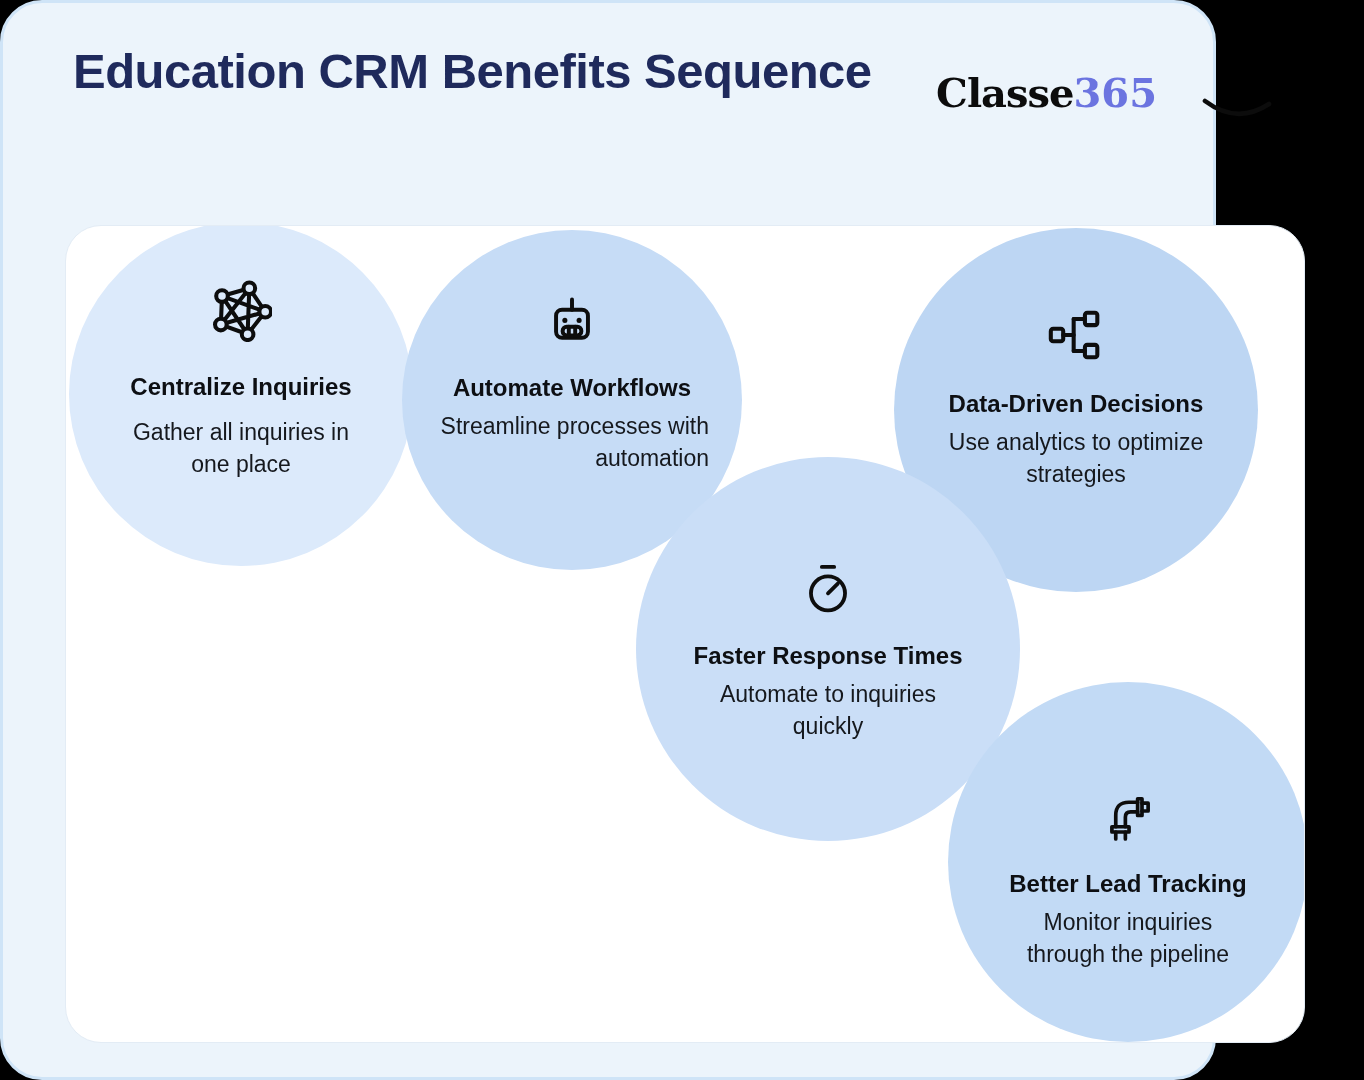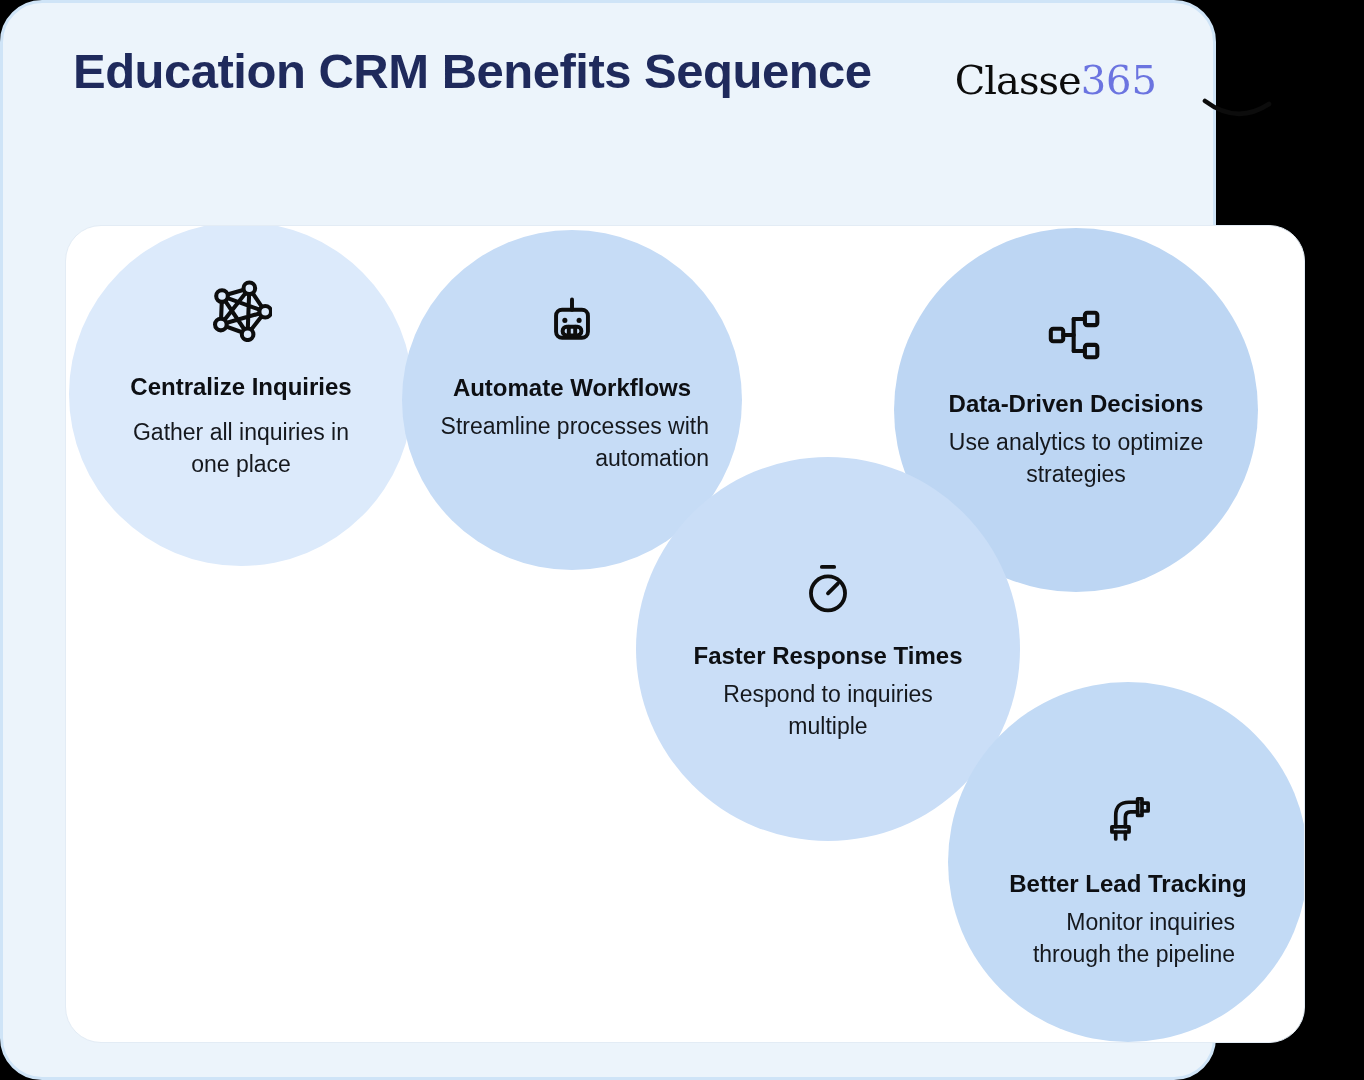--- a/index.html
+++ b/index.html
@@ -17,23 +17,23 @@
     background:var(--page_bg);
     border:3px solid var(--page_border);
     border-radius:42px;
   }
   .page-title{
     position:absolute;left:70px;top:40px;max-width:830px;
     font-size:49px;font-weight:800;letter-spacing:-0.5px;
     line-height:1.18;color:var(--heading);
   }
   .logo{
-    position:absolute;right:56px;top:54px;
+    position:absolute;right:56px;top:66px;
     font-family:"DejaVu Serif", serif;
-    font-weight:400;font-size:40px;letter-spacing:-1px;
+    font-weight:700;font-size:40px;letter-spacing:-1px;
     color:var(--logo_black);white-space:nowrap;
   }
   .logo .accent{color:var(--logo_accent);letter-spacing:0;}
   .logo-smile{
     position:absolute;left:1199px;top:94px;width:70px;height:30px;
   }
   .panel{
     position:absolute;left:62px;top:222px;width:1240px;height:818px;
     background:var(--panel_bg);
     border:1px solid var(--panel_border);
@@ -61,21 +61,21 @@
   .b3 .inner{transform:translateY(-13px);}
   .b3 .b-desc{max-width:314px;}
   .b4{left:570px;top:231px; width:384px;height:384px;background:var(--bubble_4);}
   .b4 .inner{transform:translateY(2px);}
   .b4 .b-desc{max-width:268px;}
   .b5{left:88px; top:314px; width:504px;height:504px;background:var(--bubble_5);}
   .b5 .inner{transform:translateY(48px);}
   .b5 .b-title{font-size:26px;}
   .b5 .b-desc{font-size:24.5px;max-width:340px;}
   .b6{left:882px;top:456px; width:360px;height:360px;background:var(--bubble_6);}
-  .b6 .inner{transform:translateY(18px);text-align:right;}
+  .b6 .inner{transform:translateY(18px);}
   .b6 .b-desc{max-width:214px;}
   .inner{display:flex;flex-direction:column;align-items:center;}
   .ic{stroke:#0d0d0d;stroke-width:2.1;fill:none;stroke-linecap:round;stroke-linejoin:round;}
 </style>
 </head>
 <body>
 
 <div class="page">
 
   <div class="page-title">Education CRM Benefits Sequence</div>
@@ -144,21 +144,21 @@
     <div class="bubble b4">
       <div class="inner">
         <span class="icon">
           <svg width="58" height="58" viewBox="0 0 32 32" class="ic">
             <line x1="12.6" y1="3.8" x2="19.4" y2="3.8"></line>
             <circle cx="16" cy="18.4" r="9.4"></circle>
             <line x1="16" y1="18.4" x2="21.4" y2="13"></line>
           </svg>
         </span>
         <div class="b-title">Faster Response Times</div>
-        <div class="b-desc">Respond to inquiries multiple</div>
+        <div class="b-desc">Automate to inquiries quickly</div>
       </div>
     </div>
 
 
     <div class="bubble b6">
       <div class="inner">
         <span class="icon">
           <svg width="56" height="56" viewBox="0 0 32 32" class="ic">
             <path d="M9,21 V14.5 Q9,7 16.5,7 H21.5"></path>
             <path d="M14.5,21 V15.5 Q14.5,12.5 17.5,12.5 H21.5"></path>

